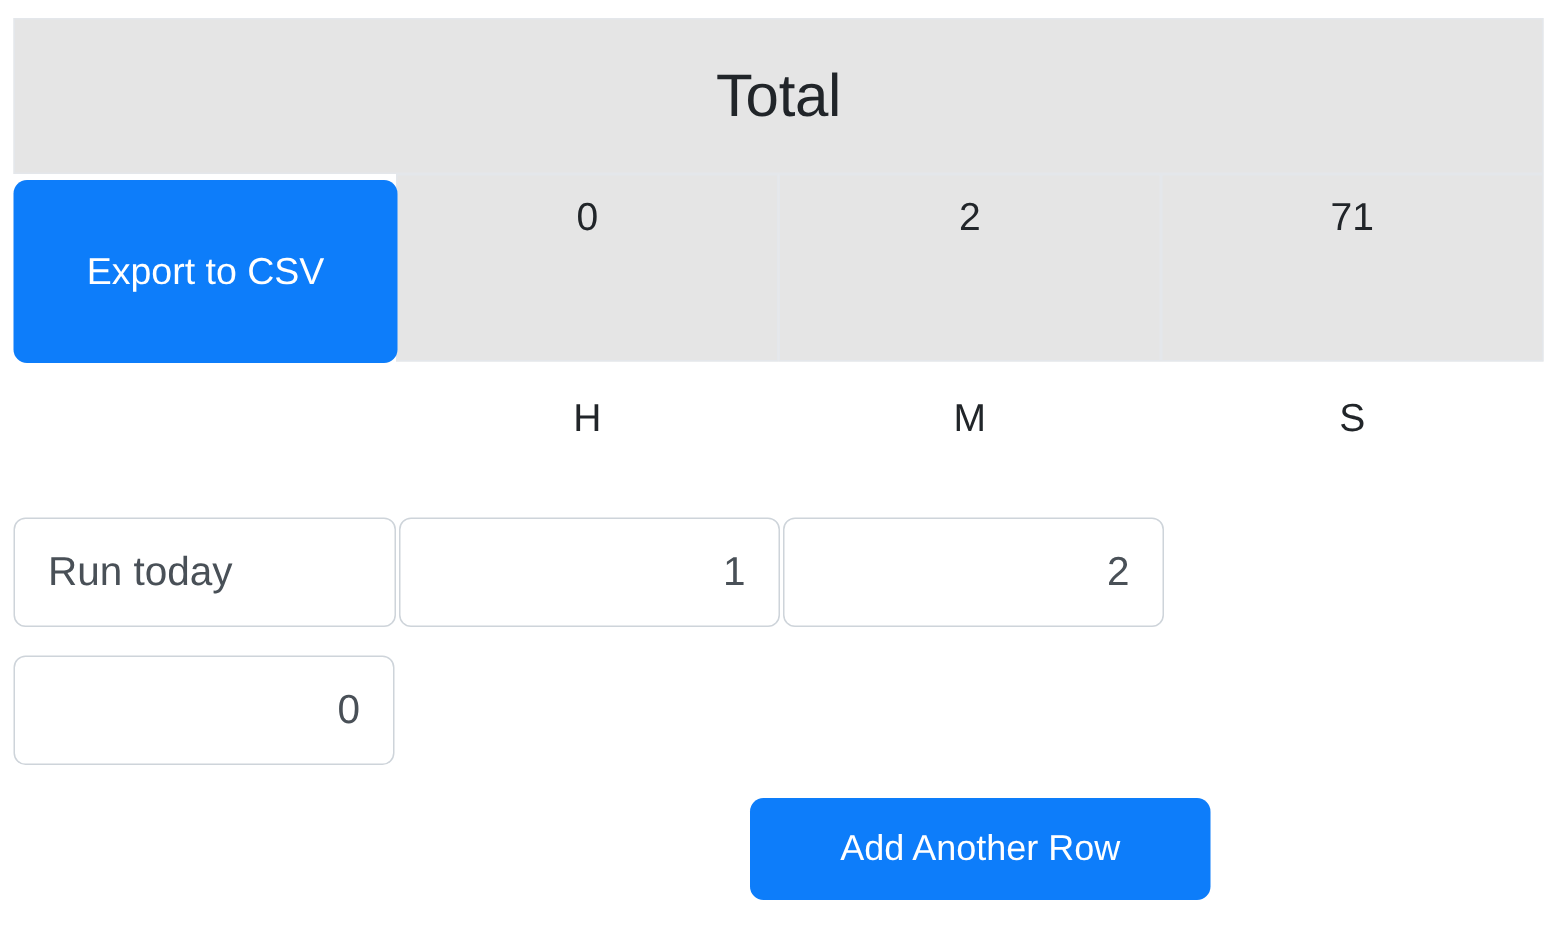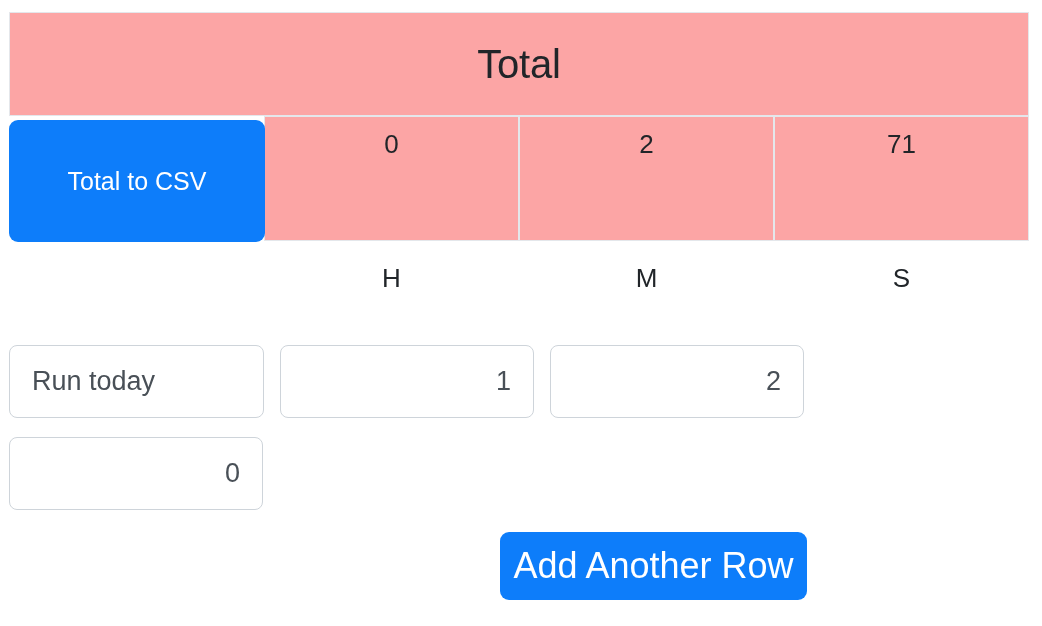--- a/index.html
+++ b/index.html
@@ -30,21 +30,21 @@
     top: 12px;
     width: 1020px;
     border-collapse: separate;
     border-spacing: 0;
     table-layout: fixed;
   }
   .summary-table td,
   .summary-table th {
     border: 1px solid #e4e7eb;
     padding: 16px;
-    background: #fca5a5;
+    background: #e5e5e5;
     font-weight: normal;
   }
 
   
   .title-cell {
     height: 104px;
     text-align: center;
     vertical-align: middle;
     font-size: 40px;
     color: #212529;
@@ -126,56 +126,56 @@
     border: 1px solid #ced4da;
     border-radius: 8px;
     background: #ffffff;
     color: #495057;
     font-family: inherit;
     font-size: 27px;
     padding: 0 22px;
     outline: none;
     width: 254px;
     flex: none;
-    margin-right: 16px;
+    margin-right: 2px;
   }
   .cell-input:last-child { margin-right: 0; }
   .cell-input.label-input { text-align: left; width: 255px; }
   .cell-input.num-input   { text-align: right; }
 
   
   .add-btn {
     position: absolute;
     left: 500px;
     top: 532px;
     width: 307px;
     height: 68px;
     background: #0d7dfa;
     color: #ffffff;
     border: none;
     border-radius: 9px;
     font-family: inherit;
-    font-size: 36px;
+    font-size: 24px;
     cursor: pointer;
     padding: 0;
   }
 </style>
 </head>
 <body>
 
 <div id="app">
 
   <table class="summary-table">
     <tbody>
       <tr>
         <th class="title-cell" colspan="4">Total</th>
       </tr>
       <tr class="totals-row">
         <td class="col-label action-cell">
-          <button class="export-btn">Total to CSV</button>
+          <button class="export-btn">Export to CSV</button>
         </td>
         <td class="col-data">0</td>
         <td class="col-data">2</td>
         <td class="col-data">71</td>
       </tr>
     </tbody>
   </table>
 
   <div class="unit-row">
     <div class="unit-spacer"></div>

